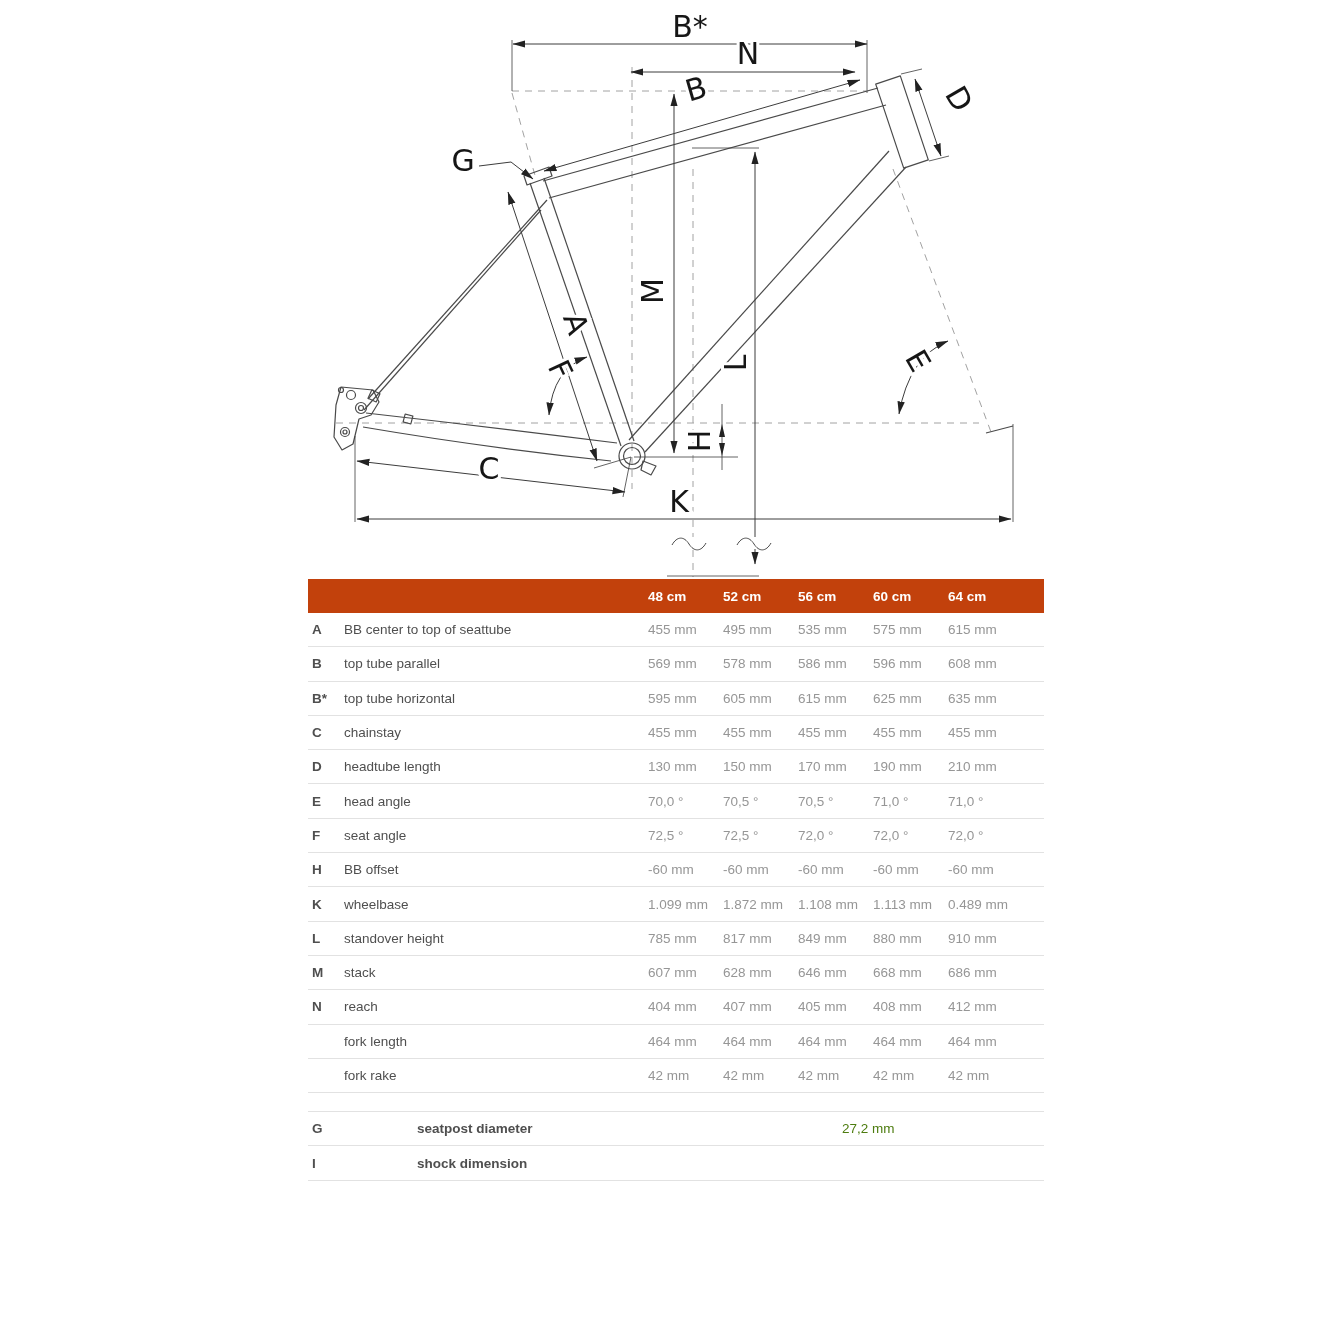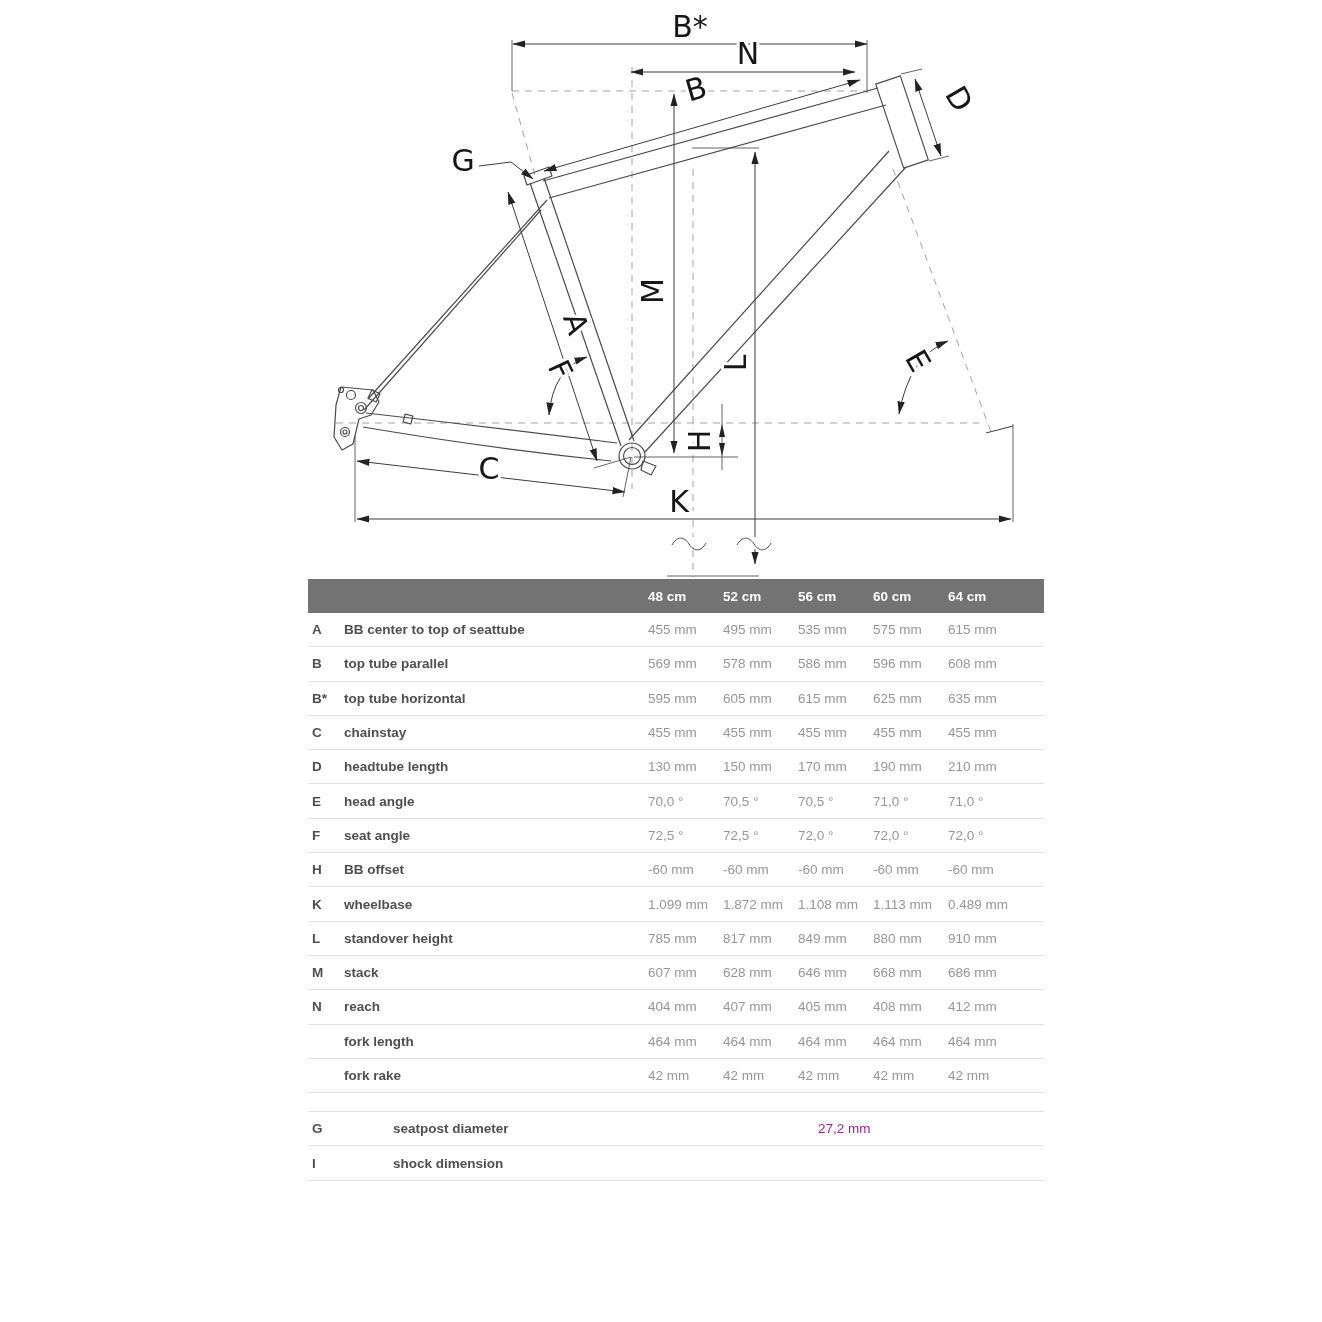--- a/index.html
+++ b/index.html
@@ -8,35 +8,35 @@
   .diagram{position:absolute;left:0;top:0;width:1322px;height:578px;}
   svg .frm{stroke:#4a4a4a;stroke-width:1.2;fill:none;stroke-linejoin:round;}
   svg .dim{stroke:#3c3c3c;stroke-width:1;fill:none;}
   svg .ext{stroke:#3c3c3c;stroke-width:0.8;fill:none;}
   svg .dsh{stroke:#a2a2a2;stroke-width:1;fill:none;stroke-dasharray:7 6;}
   svg .sqg{stroke:#4a4a4a;stroke-width:1;fill:none;}
   svg .lbl{font-family:"DejaVu Sans",sans-serif;font-size:30px;fill:#161616;
            paint-order:stroke;stroke:#fff;stroke-width:6px;text-anchor:middle;}
   
   .geo{position:absolute;left:308px;top:579px;width:736px;font-size:13.5px;}
-  .ghead{display:flex;align-items:center;background:#737373;color:#fff;
+  .ghead{display:flex;align-items:center;background:#c2410c;color:#fff;
          font-weight:700;height:34px;}
   .hspacer{width:340px;}
   .hcell{width:75px;}
   .grow{display:flex;align-items:center;height:34.3px;border-bottom:1px solid #e2e2e2;
         padding-left:4px;box-sizing:border-box;}
   .letter{width:32px;font-weight:700;color:#4f4f4f;}
-  .rlabel{width:304px;font-weight:700;color:#4f4f4f;}
+  .rlabel{width:304px;font-weight:400;color:#4f4f4f;}
   .vcell{width:75px;color:#969696;}
   .specs{margin-top:18px;border-top:1px solid #e2e2e2;}
   .srow{display:flex;align-items:center;height:34.3px;border-bottom:1px solid #e2e2e2;
         padding-left:4px;box-sizing:border-box;}
   .sletter{width:81px;font-weight:700;color:#4f4f4f;}
-  .slabel{width:425px;font-weight:700;color:#4f4f4f;}
-  .svalue{color:#a21caf;}
+  .slabel{width:425px;font-weight:700;color:#4f4f4f;margin-left:24px;}
+  .svalue{color:#4d7c0f;}
 </style>
 </head>
 <body>
 
 <div class="page">
 
   <div class="diagram">
     <svg width="1322" height="578" viewBox="0 0 1322 578">
       <defs>
         <marker id="arw" viewBox="0 0 12 8" refX="11.5" refY="4" markerWidth="13" markerHeight="8.7" orient="auto-start-reverse">

